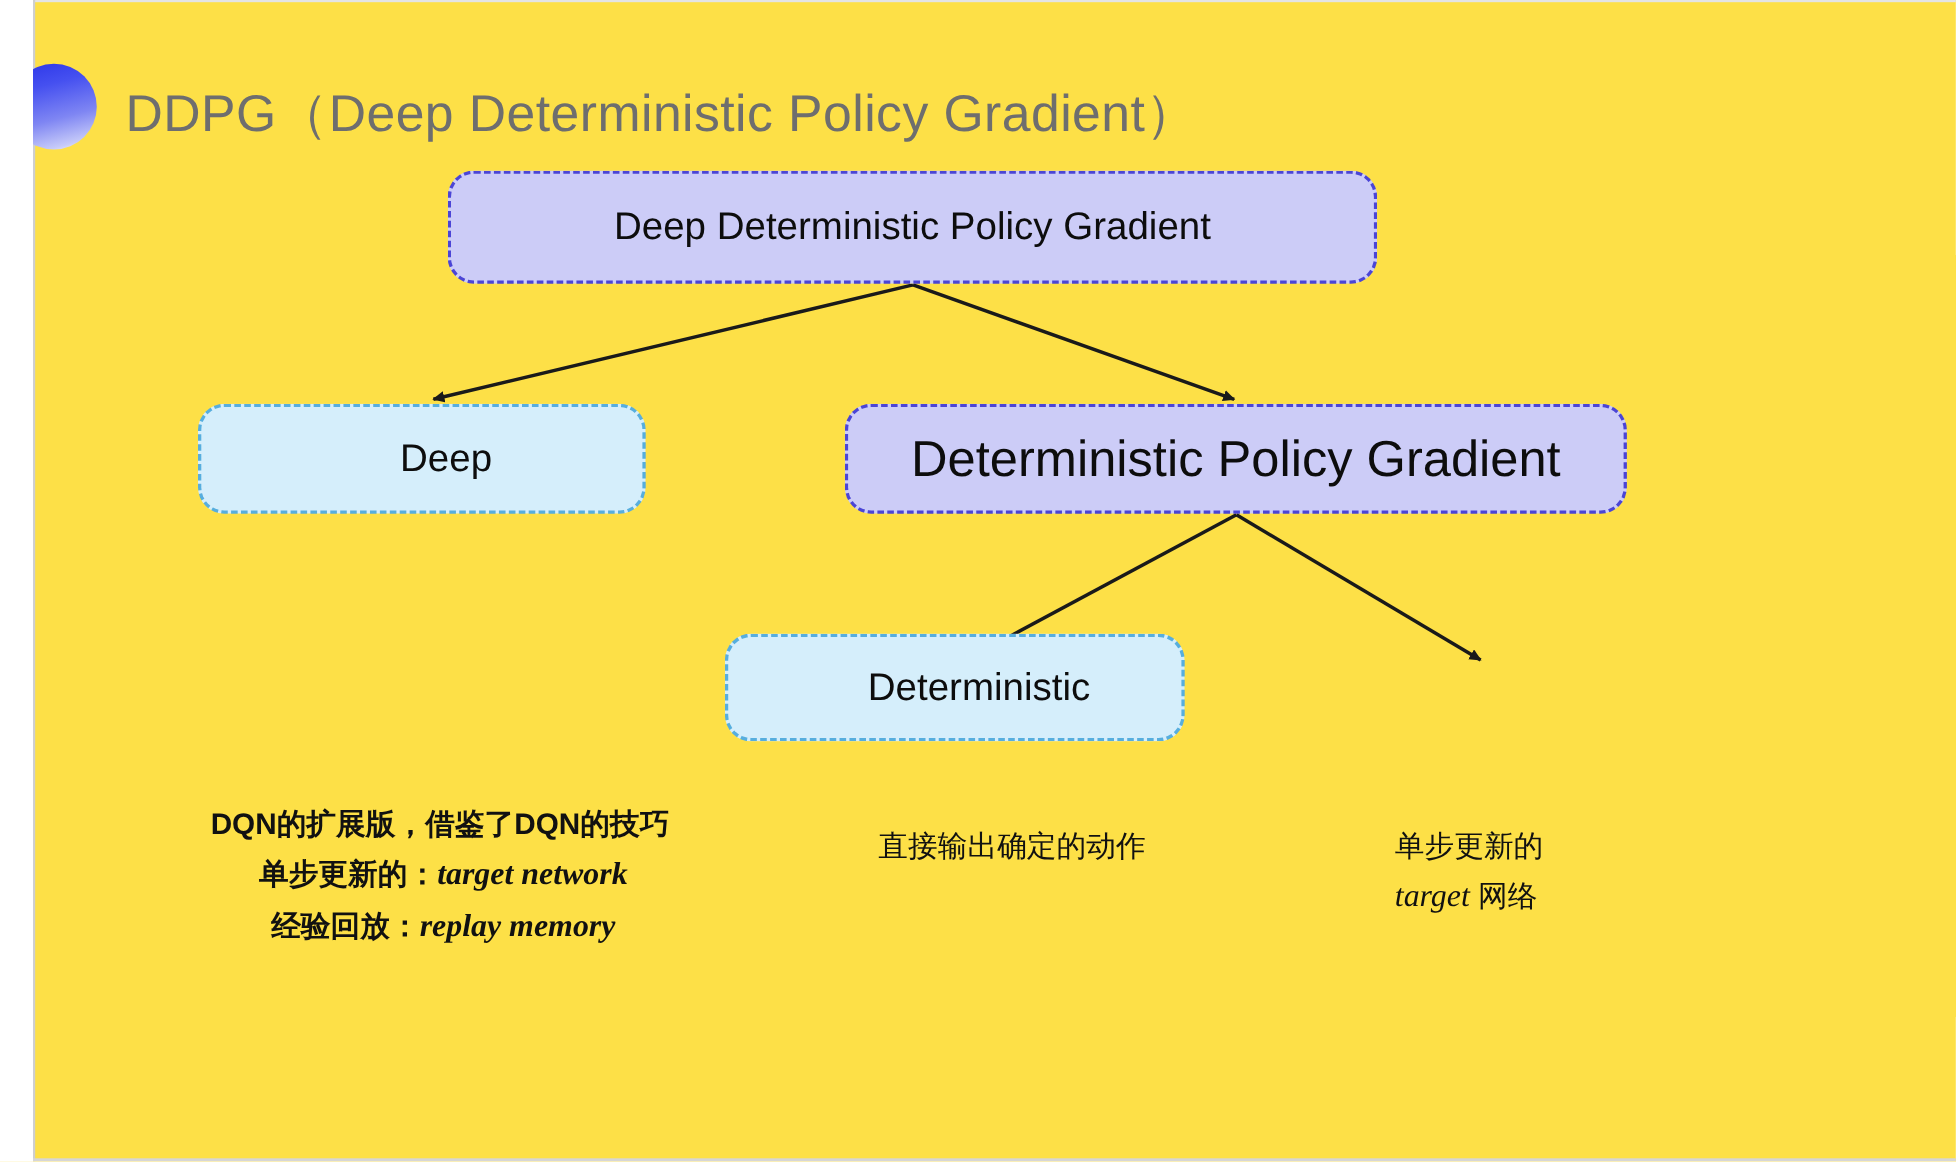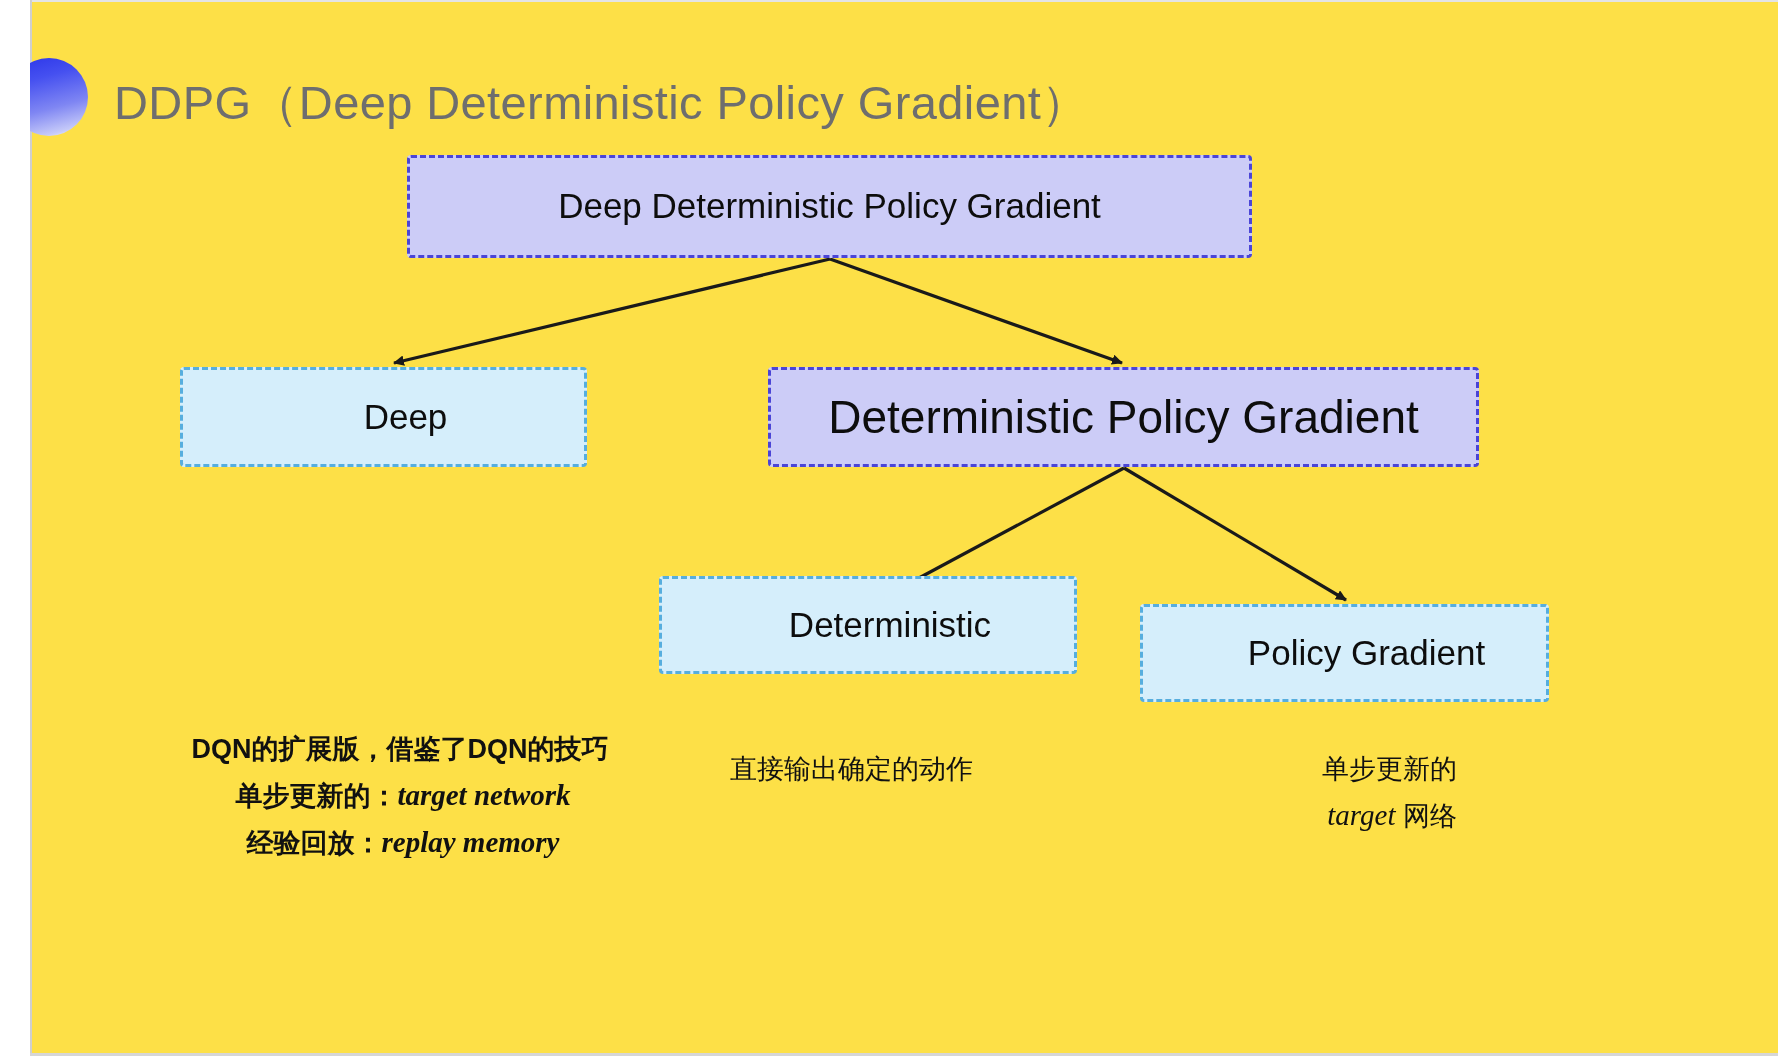--- a/index.html
+++ b/index.html
@@ -47,21 +47,21 @@
     color: #6e6e6e;
     letter-spacing: 0.4px;
     white-space: nowrap;
     font-weight: 400;
   }
 
   
   .node {
     position: absolute;
     box-sizing: border-box;
-    border-radius: 4px;
+    border-radius: 24px;
     display: flex;
     align-items: center;
     justify-content: center;
     text-align: center;
     color: #0d0d0d;
     line-height: 1.15;
   }
   .node.purple {
     background: #ccccf7;
     border: 3px dashed #4b45d6;
@@ -87,22 +87,22 @@
     pointer-events: none;
   }
 
   
   .caption {
     position: absolute;
     color: #111111;
     line-height: 1.62;
   }
   .cap-left   { left: 110px; top: 728px; width: 520px; text-align: center; font-size: 27px; }
-  .cap-mid    { left: 700px; top: 748px; width: 380px; font-size: 27px; }
-  .cap-right  { left: 1142px; top: 748px; width: 285px; text-align: right; font-size: 27px; }
+  .cap-mid    { left: 700px; top: 748px; width: 380px; text-align: center; font-size: 27px; }
+  .cap-right  { left: 1238px; top: 748px; width: 285px; text-align: left; font-size: 27px; }
 
   .cap-line { white-space: nowrap; }
   .cap-left .cap-line { display: block; font-weight: bold; }
   .cap-left .ind { padding-left: 6px; }
 
   .mono-it {
     font-family: "Liberation Serif", "DejaVu Serif", serif;
     font-style: italic;
     font-size: 29px;
   }
@@ -142,21 +142,20 @@
   </svg>
 
   <div class="node purple n-root">Deep Deterministic Policy Gradient</div>
 
   <div class="node cyan n-deep">Deep</div>
 
   <div class="node purple n-dpg">Deterministic Policy Gradient</div>
 
   <div class="node cyan n-det">Deterministic</div>
 
-  <div class="node cyan n-pg">Policy Gradient</div>
 
   <div class="caption cap-left">
     <span class="cap-line">DQN的扩展版，借鉴了DQN的技巧</span>
     <span class="cap-line ind"><span>单步更新的：</span><span class="mono-it">target network</span></span>
     <span class="cap-line ind"><span>经验回放：</span><span class="mono-it">replay memory</span></span>
   </div>
 
   <div class="caption cap-mid">
     <div class="cap-line">直接输出确定的动作</div>
   </div>

